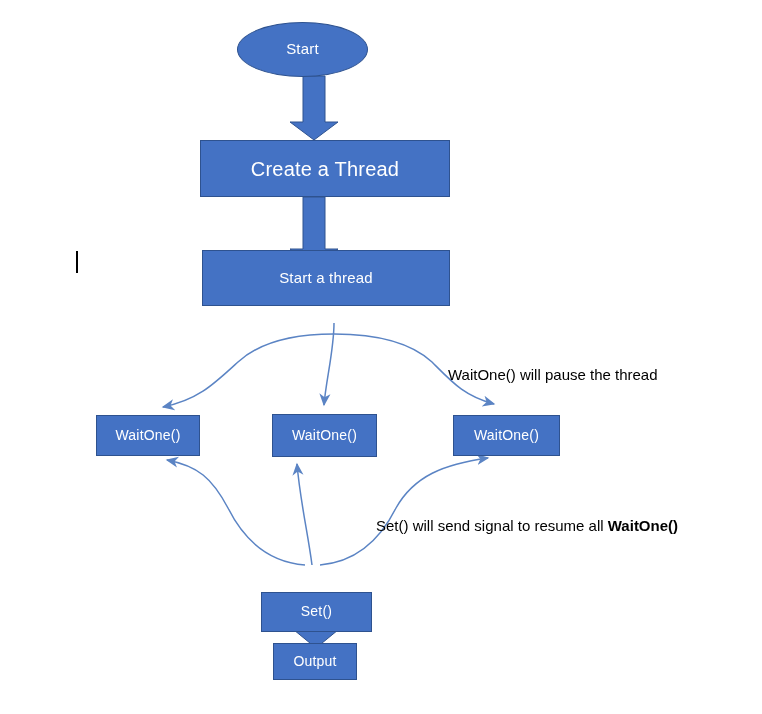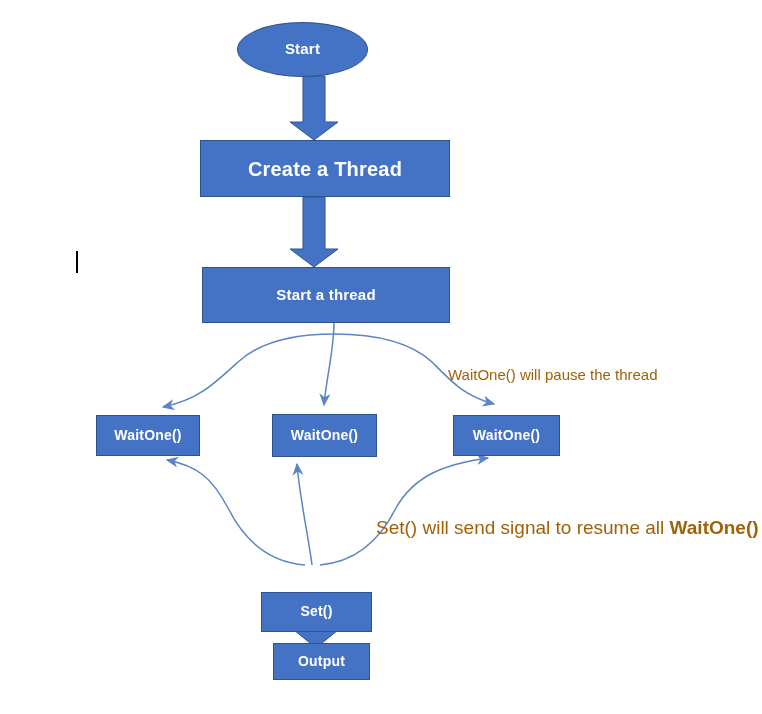--- a/index.html
+++ b/index.html
@@ -29,25 +29,24 @@
     text-align: center;
     line-height: 1.1;
     letter-spacing: 0.2px;
   }
   .node.ellipse {
     border-radius: 50%;
   }
   .node-label {
     display: block;
     pointer-events: none;
-    font-weight: bold;
   }
   .annotation {
     position: absolute;
-    color: #a16207;
+    color: #000000;
     white-space: nowrap;
     font-family: "Liberation Sans", sans-serif;
   }
   .annotation b {
     font-weight: bold;
   }
   .caret {
     position: absolute;
     background: #000000;
     width: 2px;
@@ -109,45 +108,45 @@
   <div class="caret" style="left:76px; top:251px; height:22px;"></div>
 
   <div class="node ellipse" style="left:237px; top:22px; width:131px; height:55px; font-size:15px;">
     <span class="node-label">Start</span>
   </div>
 
   <div class="node" style="left:200px; top:140px; width:250px; height:57px; font-size:20px;">
     <span class="node-label">Create a Thread</span>
   </div>
 
-  <div class="node" style="left:202px; top:267px; width:248px; height:56px; font-size:15px;">
+  <div class="node" style="left:202px; top:250px; width:248px; height:56px; font-size:15px;">
     <span class="node-label">Start a thread</span>
   </div>
 
   <div class="node" style="left:96px; top:415px; width:104px; height:41px; font-size:14px;">
     <span class="node-label">WaitOne()</span>
   </div>
 
   <div class="node" style="left:272px; top:414px; width:105px; height:43px; font-size:14px;">
     <span class="node-label">WaitOne()</span>
   </div>
 
   <div class="node" style="left:453px; top:415px; width:107px; height:41px; font-size:14px;">
     <span class="node-label">WaitOne()</span>
   </div>
 
   <div class="node" style="left:261px; top:592px; width:111px; height:40px; font-size:14px;">
     <span class="node-label">Set()</span>
   </div>
 
-  <div class="node" style="left:273px; top:643px; width:97px; height:37px; font-size:14px;">
+  <div class="node" style="left:273px; top:643px; width:84px; height:37px; font-size:14px;">
     <span class="node-label">Output</span>
   </div>
 
   <div class="annotation" style="left:448px; top:366px; font-size:15px;">
     <span>WaitOne() will pause the thread</span>
   </div>
 
-  <div class="annotation" style="left:376px; top:517px; font-size:19px;">
+  <div class="annotation" style="left:376px; top:517px; font-size:15px;">
     <span>Set() will send signal to resume all </span><b>WaitOne()</b>
   </div>
 
 </div>
 
 </body></html>

